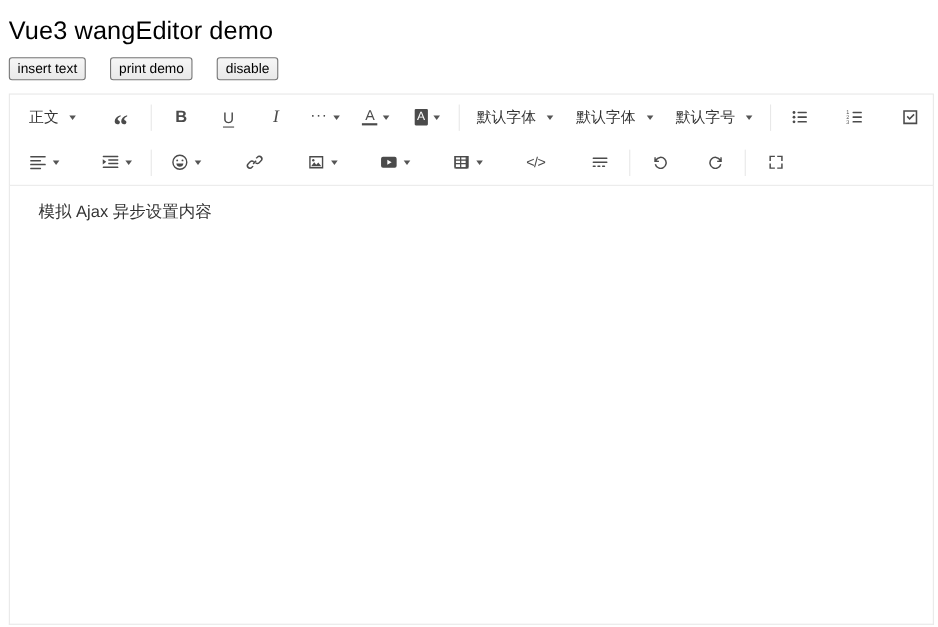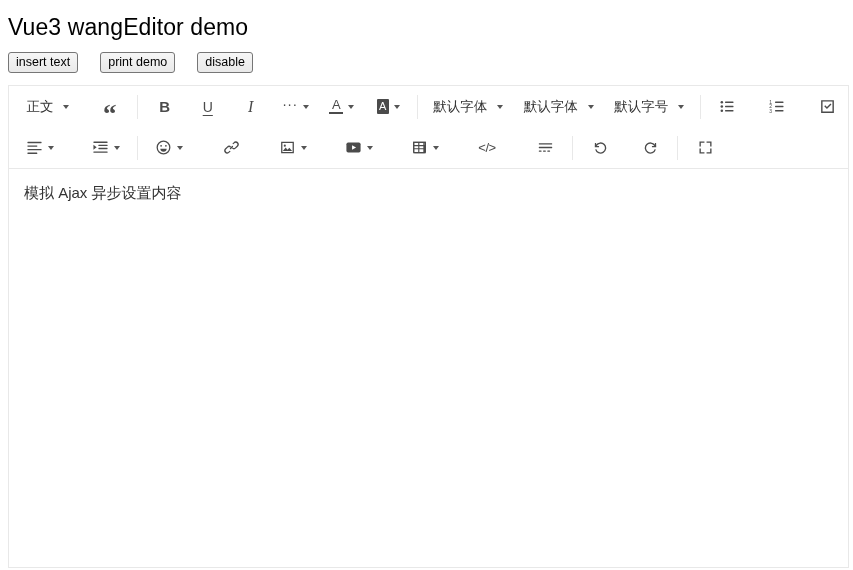--- a/index.html
+++ b/index.html
@@ -226,21 +226,21 @@
   }
 
   
   .editor-area {
     border: 1px solid #e8e8e8;
     border-top: none;
     box-sizing: border-box;
     width: 841px;
     height: 399px;
     background: #ffffff;
-    padding: 12px 15px;
+    padding: 12px 26px;
     overflow: hidden;
   }
   .editor-p {
     margin: 0;
     font-size: 15px;
     line-height: 24px;
     color: #333333;
     font-family: "Liberation Sans", "DejaVu Sans", sans-serif;
   }
 </style>

